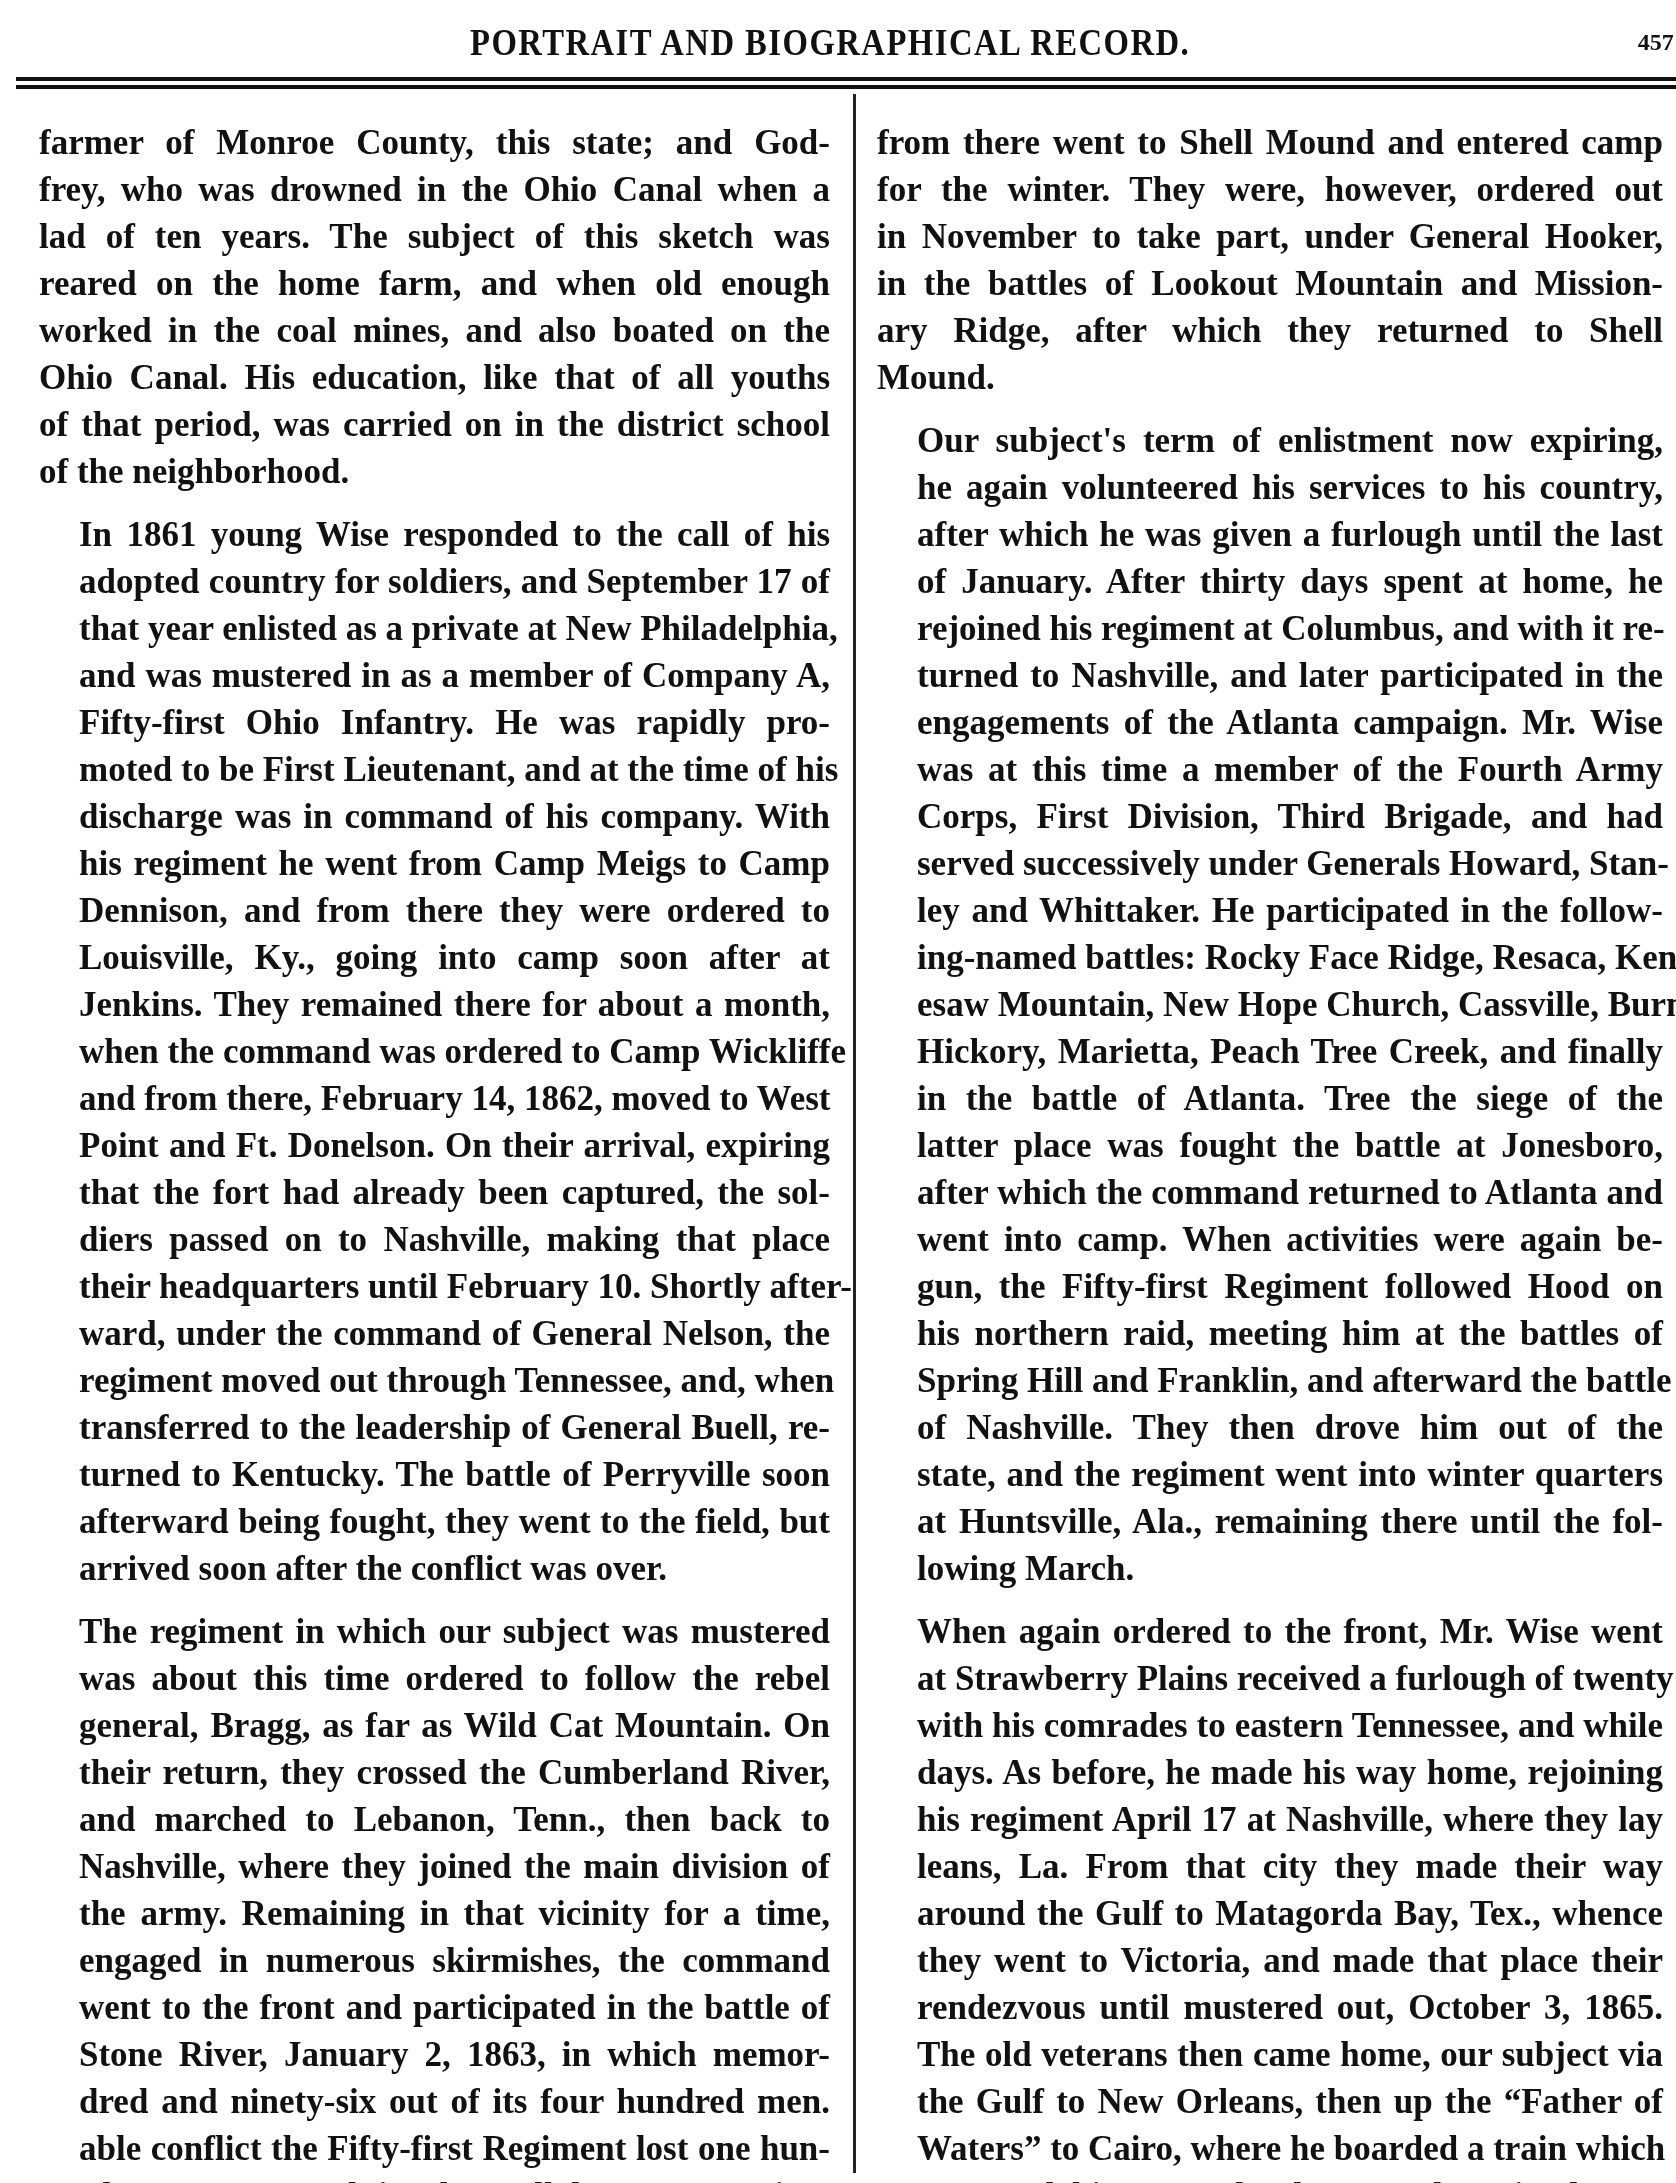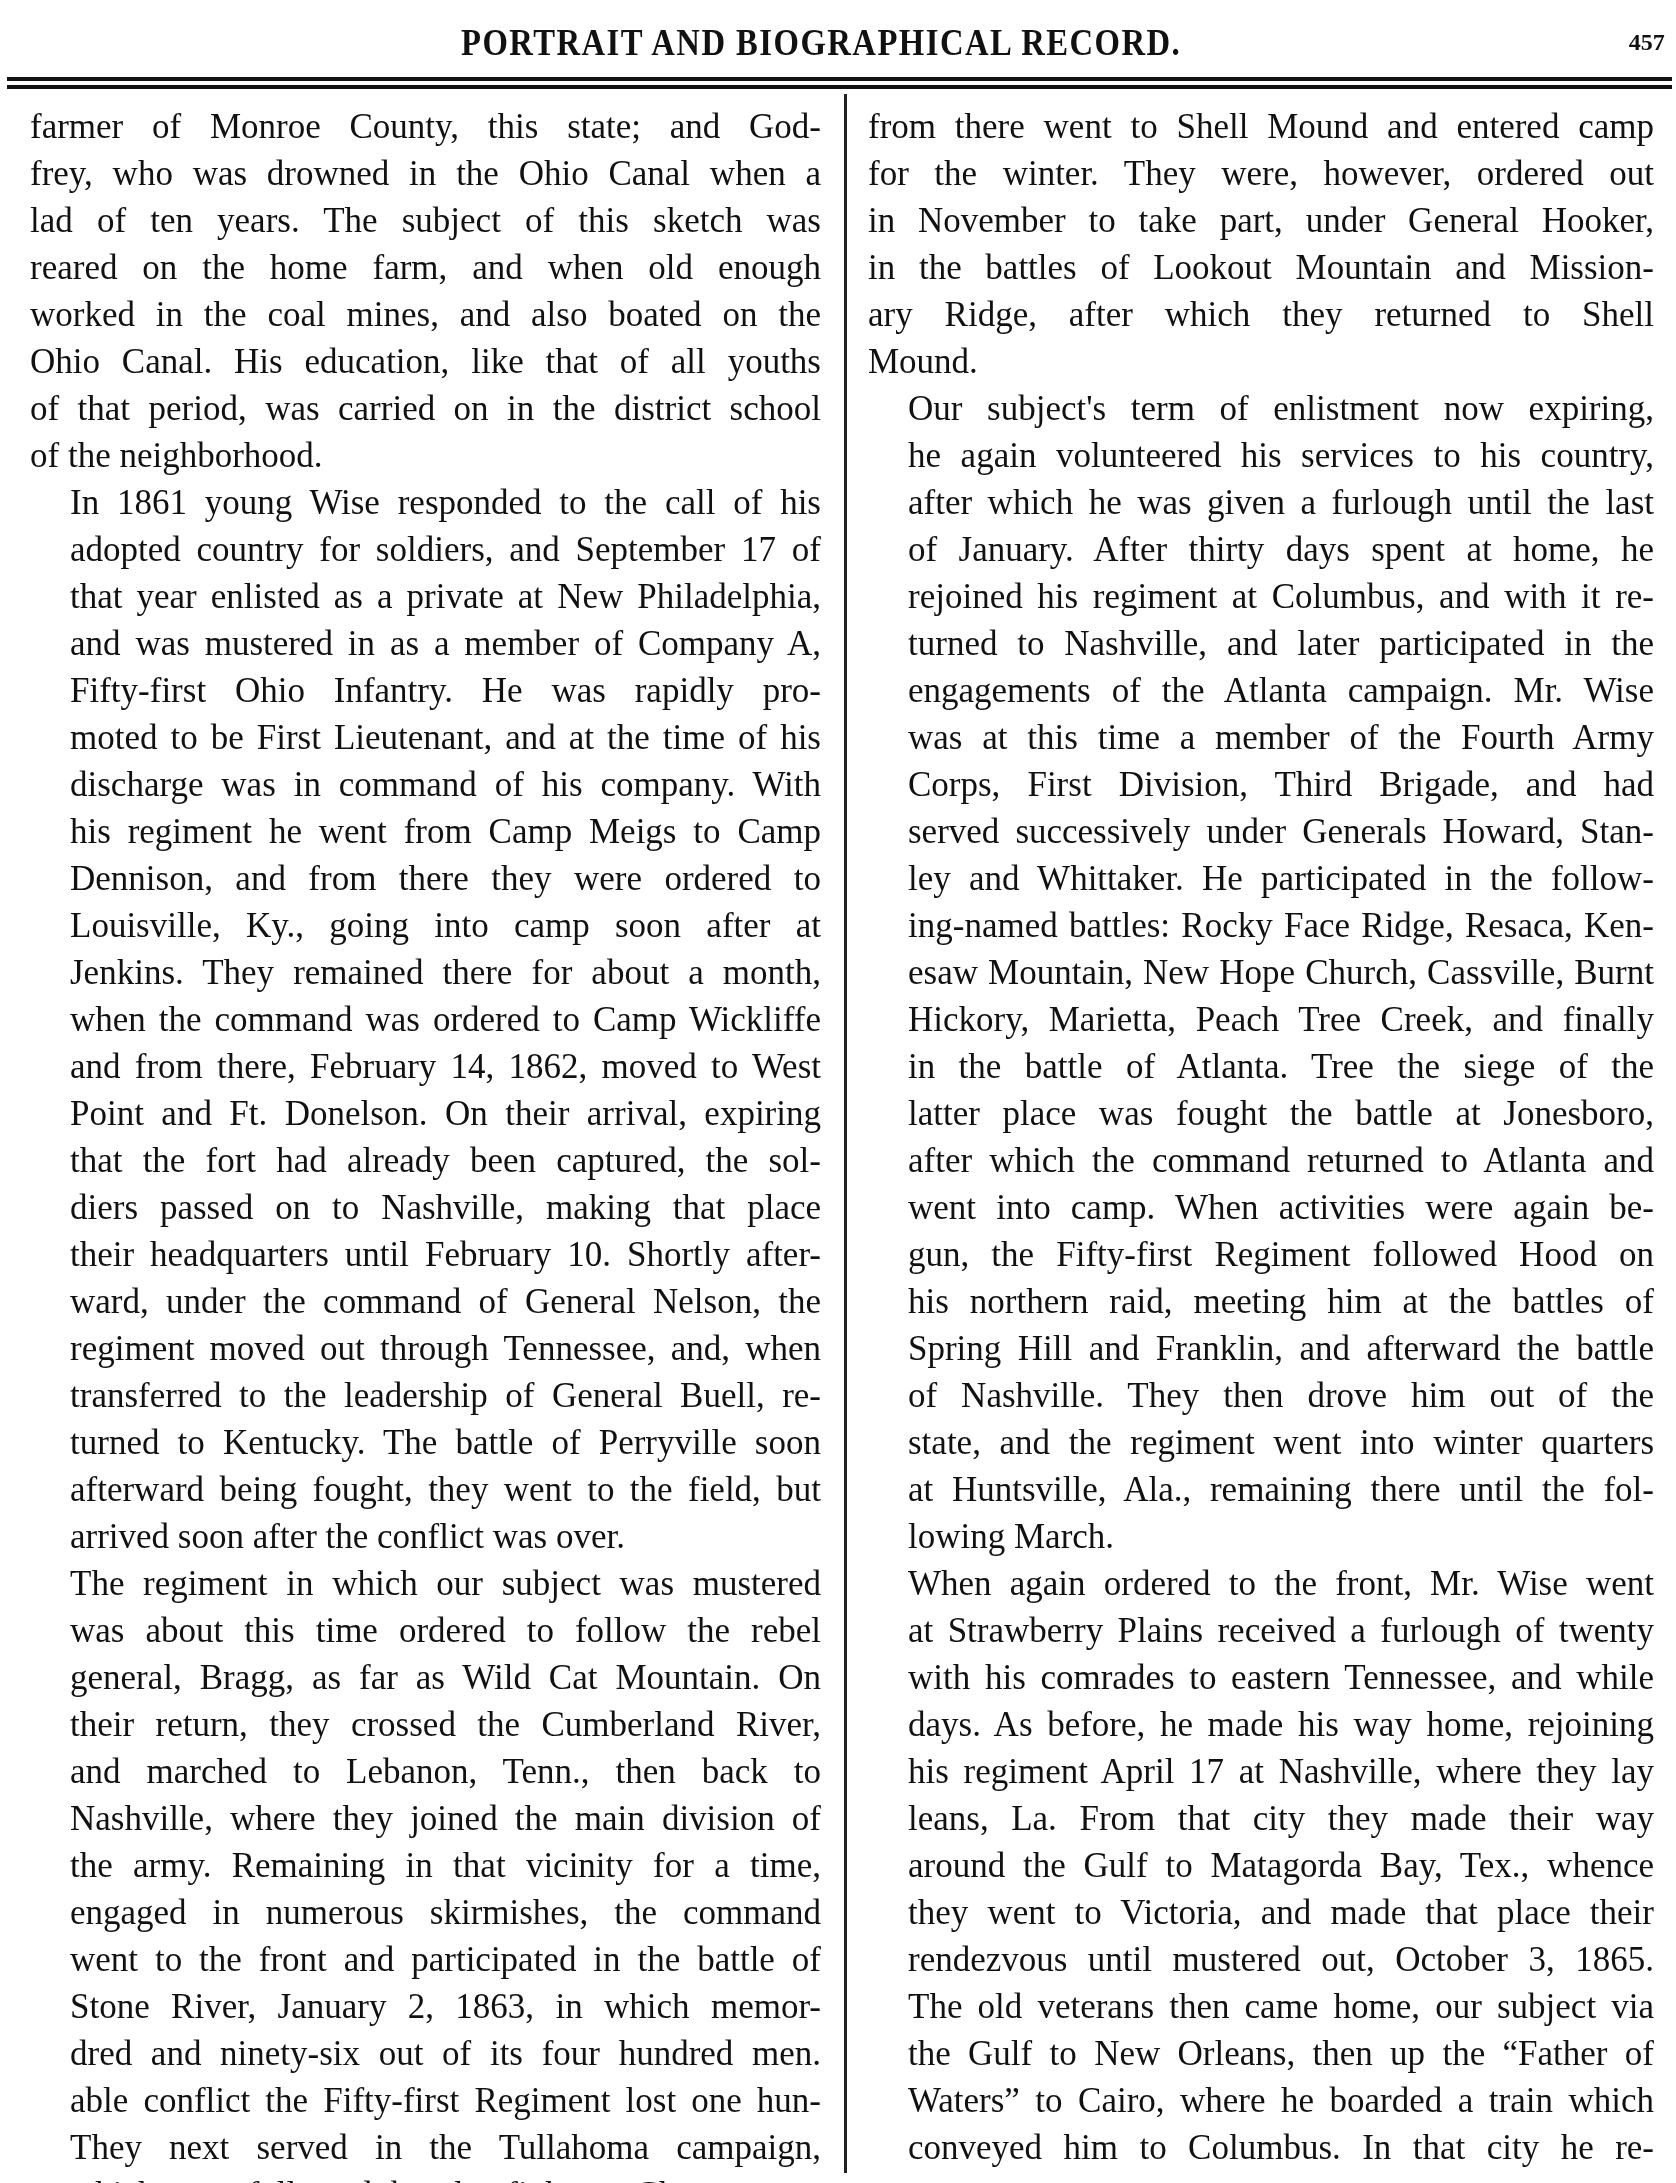--- a/index.html
+++ b/index.html
@@ -1,17 +1,17 @@
 <!DOCTYPE html>
 <html style="font-size:14px"><head>
 <meta charset="utf-8">
 <style>
   html, body { margin: 0; padding: 0; background: #ffffff; }
   body { width: 1677px; height: 2184px; position: relative; overflow: hidden; color: #111; }
-  .page { position: absolute; left: 0; top: 0; width: 1350px; height: 2184px; }
+  .page { position: absolute; left: 9px; top: 0; width: 1350px; height: 2184px; }
   .running-head { position: absolute; top: 15.7px; left: 0; width: 1677px; height: 52px; }
   .running-title {
     position: absolute; left: 461px; top: 0; width: 786px;
     font-family: "Liberation Serif", serif; font-weight: bold; font-size: 38px;
     letter-spacing: 1.7px; transform: scaleX(0.86); transform-origin: left center;
     white-space: nowrap; line-height: 52px;
   }
   .page-number {
     position: absolute; right: 12.2px; top: 0;
     font-family: Liberation Serif, serif; font-weight: bold; font-size: 24px; line-height: 52px;
@@ -21,21 +21,21 @@
   .rule.r2 { top: 85px; height: 4.4px; }
   .col-divider { position: absolute; left: 844px; top: 94px; width: 2.6px; height: 2079px; background: #222; }
   .column { position: absolute; top: 103px; width: 791px; }
   .column.left { left: 30px; }
   .column.right { left: 868px; width: 786px; }
   .para {
     margin: 0; font-family: "Liberation Serif", serif; font-size: 35px; line-height: 47px;
     text-align: justify; text-align-last: left;
   }
   .para.indent { text-indent: 40px; }
-  .para.bold { font-weight: normal; }
+  .para.bold { font-weight: bold; margin-top: 16px; }
   .line { display: block; white-space: nowrap; text-align: justify; text-align-last: justify; }
   .line.last { text-align-last: left; }
 </style>
 </head>
 <body>
 
 <div class="page">
   <div class="running-head">
     <div class="running-title">PORTRAIT AND BIOGRAPHICAL RECORD.</div>
     <div class="page-number">457</div>

